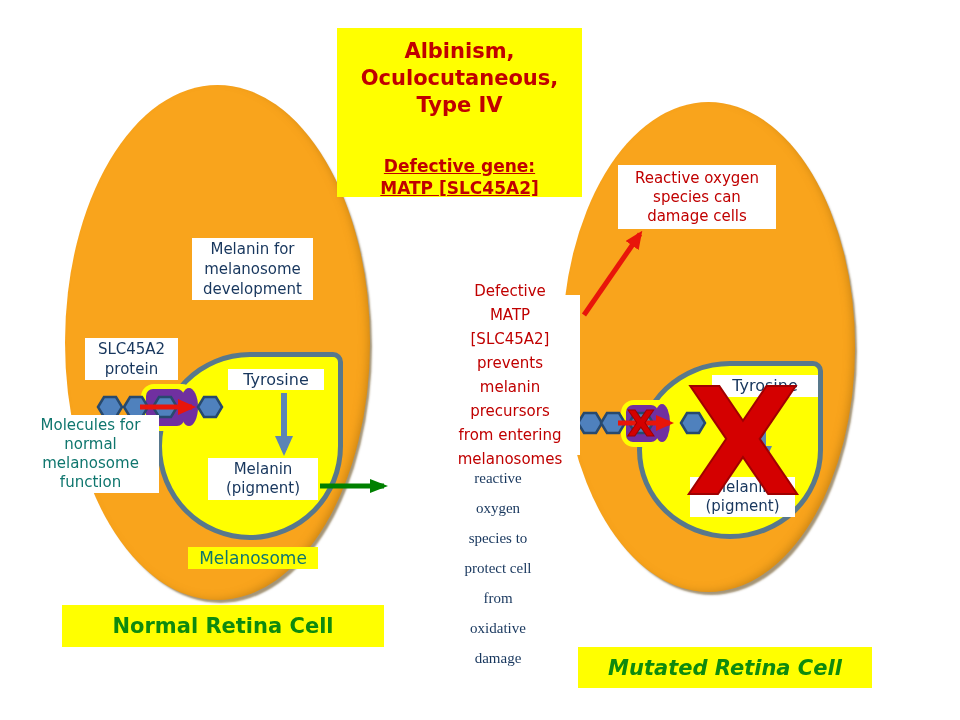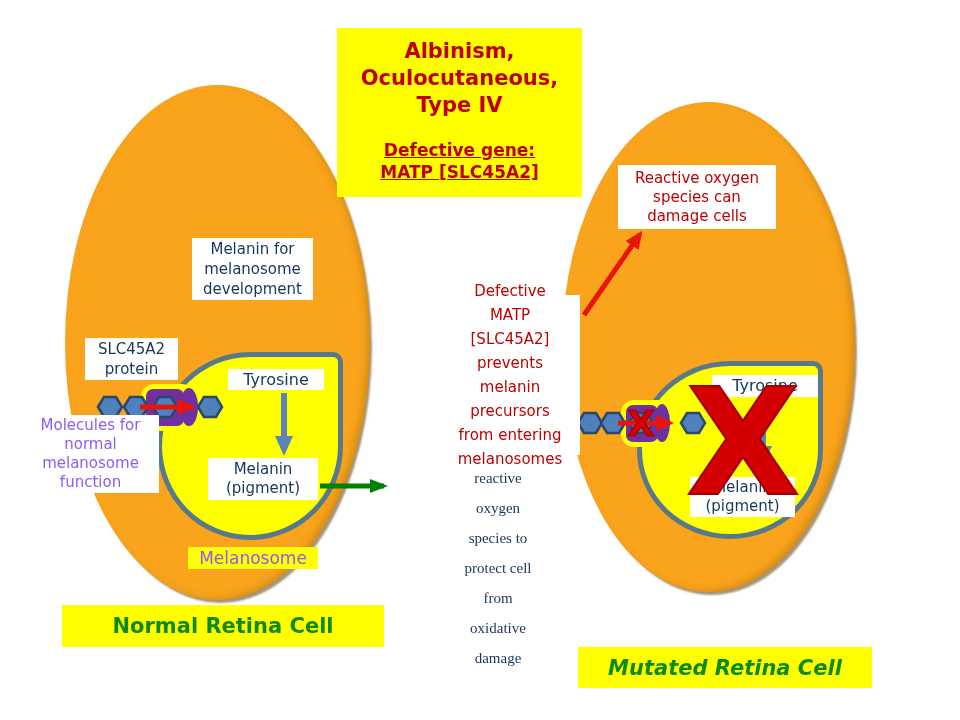--- a/index.html
+++ b/index.html
@@ -15,23 +15,23 @@
               border-radius:50% 10px 50% 50%;z-index:2;}
   .mel-left{left:157px;top:352px;width:176px;height:178px;}
   .mel-right{left:637px;top:361px;width:176px;height:168px;}
   svg.overlay{position:absolute;left:0;top:0;z-index:3;}
   .lbl{position:absolute;z-index:4;white-space:pre-line;text-align:center;
        display:flex;align-items:center;justify-content:center;flex-direction:column;}
   .whitebox{background:#ffffff;}
   .yellowbox{background:#FFFF00;}
   .navy{color:#17365D;}
   .red{color:#C00000;}
-  .green{color:#8b5cf6;}
+  .green{color:#0f766e;}
   .t15{font-size:15px;line-height:20px;}
-  .title-box{left:337px;top:28px;width:245px;height:169px;z-index:4;justify-content:flex-start;padding-top:10px;box-sizing:border-box;}
+  .title-box{left:337px;top:28px;width:245px;height:169px;z-index:4;justify-content:flex-start;padding-top:10px;box-sizing:border-box;gap:16px;}
   .title-main{font-size:21px;line-height:27px;font-weight:bold;color:#C00000;white-space:pre-line;}
   .title-sub{margin-top:20px;font-size:17px;line-height:22px;font-weight:bold;color:#C00000;white-space:pre-line;text-decoration:underline;}
   .signal-box{left:192px;top:238px;width:121px;height:62px;line-height:20px;}
   .slc-box{left:85px;top:338px;width:93px;height:42px;line-height:20px;}
   .molecules-box{left:22px;top:415px;width:137px;height:78px;line-height:19px;}
   .tyr-left{left:228px;top:369px;width:96px;height:21px;font-size:16px;line-height:21px;}
   .tyr-right{left:712px;top:375px;width:106px;height:22px;font-size:16px;line-height:22px;}
   .melanin-left{left:208px;top:458px;width:110px;height:42px;line-height:19px;}
   .melanin-right{left:690px;top:477px;width:105px;height:40px;line-height:19px;}
   .melanosome-tag{left:188px;top:547px;width:130px;height:22px;font-size:17px;line-height:22px;}

